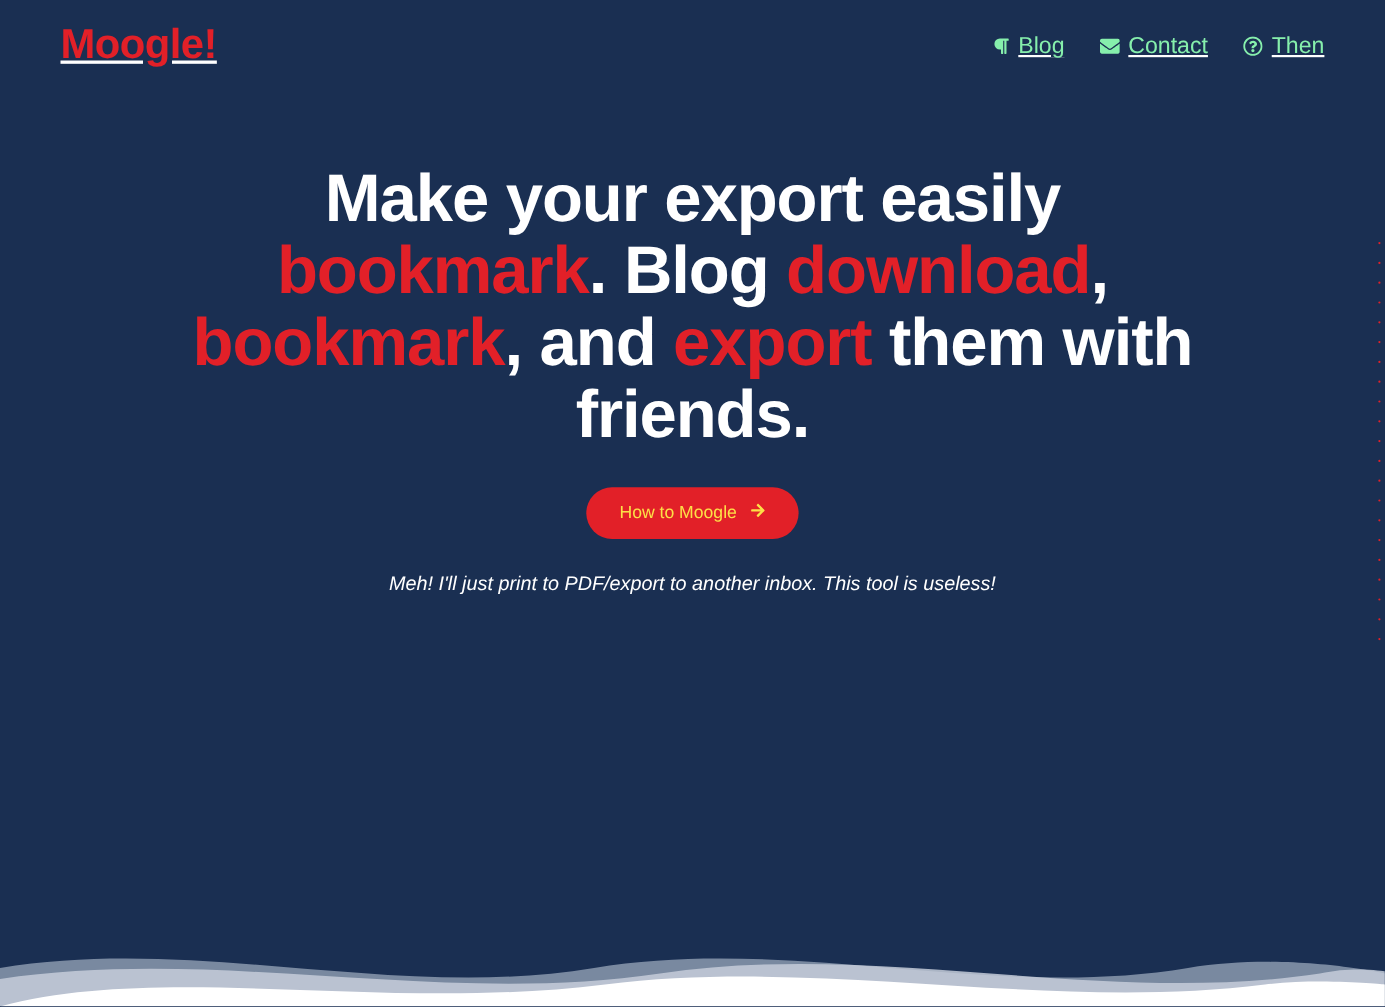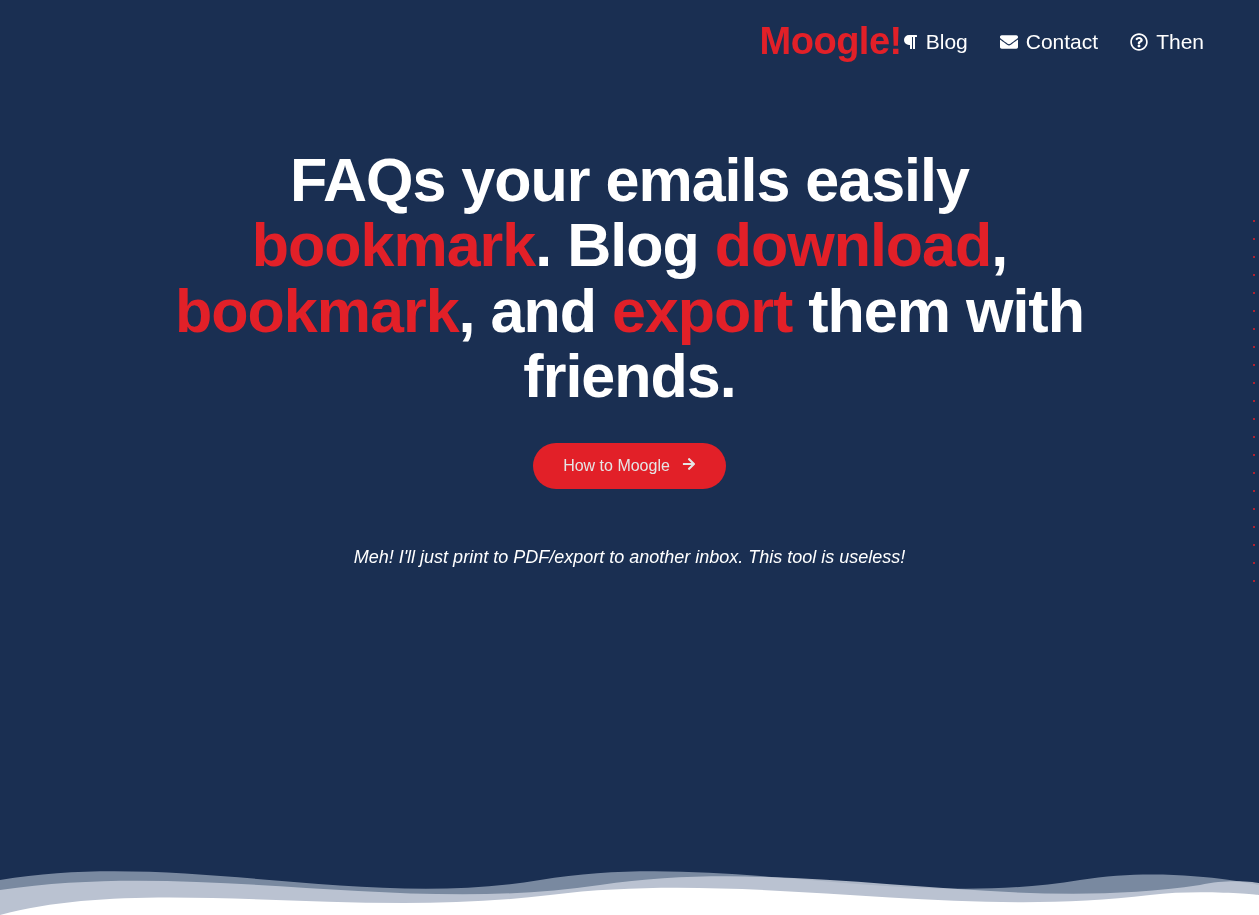--- a/index.html
+++ b/index.html
@@ -11,41 +11,42 @@
       font-family: 'Segoe UI', -apple-system, BlinkMacSystemFont, sans-serif;
       background-color: #1a2f52;
       color: #ffffff;
       width: 1259px;
       height: 915px;
       overflow: hidden;
       position: relative;
     }
     .header {
       display: flex;
-      justify-content: flex-end;
+      justify-content: space-between;
       align-items: center;
       padding: 20px 55px 0 55px;
+      text-decoration: underline;
     }
     .logo {
       font-size: 38px;
       font-weight: 700;
       color: #e22028;
       letter-spacing: -0.5px;
     }
     .nav {
       display: flex;
       gap: 32px;
       align-items: center;
     }
     .nav-item {
       display: flex;
       align-items: center;
       gap: 8px;
       font-size: 21px;
-      color: #ffffff;
+      color: #86efac;
       cursor: pointer;
     }
     .nav-icon {
       display: inline-flex;
       align-items: center;
       justify-content: center;
     }
     .hero {
       text-align: center;
       padding: 85px 40px 0;
@@ -62,38 +63,38 @@
       margin-bottom: 18px;
     }
     .highlight {
       color: #e22028;
     }
     .cta-button {
       display: inline-flex;
       align-items: center;
       gap: 12px;
       background-color: #e22028;
-      color: #e5e5e5;
+      color: #fde047;
       padding: 14px 30px;
       border-radius: 50px;
       font-size: 16px;
       font-weight: 500;
       cursor: pointer;
       border: none;
       margin-top: 16px;
     }
     .sample-link {
       display: block;
       margin-top: 28px;
       font-size: 19px;
       color: #ffffff;
       cursor: pointer;
     }
     .quote {
-      margin-top: 58px;
+      margin-top: 30px;
       font-size: 18px;
       font-style: italic;
       color: #ffffff;
     }
     .dots-pattern {
       position: absolute;
       right: 4px;
       top: 220px;
       display: flex;
       flex-direction: column;
@@ -150,21 +151,21 @@
             <path d="M256 8C119.043 8 8 119.083 8 256c0 136.997 111.043 248 248 248s248-111.003 248-248C504 119.083 392.957 8 256 8zm0 448c-110.532 0-200-89.431-200-200 0-110.495 89.472-200 200-200 110.491 0 200 89.471 200 200 0 110.53-89.431 200-200 200zm107.244-255.2c0 67.052-72.421 68.084-72.421 92.863V300c0 6.627-5.373 12-12 12h-45.647c-6.627 0-12-5.373-12-12v-8.659c0-35.745 27.1-50.034 47.579-61.516 17.561-9.845 28.324-16.541 28.324-29.579 0-17.246-21.999-28.693-39.784-28.693-23.189 0-33.894 10.977-48.942 29.969-4.057 5.12-11.46 6.071-16.666 2.124l-27.824-21.098c-5.107-3.872-6.251-11.066-2.644-16.363C184.846 131.491 214.94 112 261.794 112c49.071 0 101.45 38.304 101.45 88.8zM298 368c0 23.159-18.841 42-42 42s-42-18.841-42-42 18.841-42 42-42 42 18.841 42 42z"></path>
           </svg>
       </span>
       <span>Then</span>
     </div>
   </nav>
 </header>
 
 <section class="hero">
   <h1 class="hero-block">
-    <span>FAQs your emails easily </span><span class="highlight">bookmark</span><span>. Blog </span><span class="highlight">download</span><span>, </span><span class="highlight">bookmark</span><span>, and </span><span class="highlight">export</span><span> them with friends.</span>
+    <span>Make your export easily </span><span class="highlight">bookmark</span><span>. Blog </span><span class="highlight">download</span><span>, </span><span class="highlight">bookmark</span><span>, and </span><span class="highlight">export</span><span> them with friends.</span>
   </h1>
   <button class="cta-button">
     <span>How to Moogle</span>
     <span>
       <svg width="14" height="14" viewBox="0 0 448 512" fill="currentColor">
           <path d="M190.5 66.9l22.2-22.2c9.4-9.4 24.6-9.4 33.9 0L441 239c9.4 9.4 9.4 24.6 0 33.9L246.6 467.3c-9.4 9.4-24.6 9.4-33.9 0l-22.2-22.2c-9.5-9.5-9.3-25 .4-34.3L311.4 296H24c-13.3 0-24-10.7-24-24v-32c0-13.3 10.7-24 24-24h287.4L190.9 101.2c-9.8-9.3-10-24.8-.4-34.3z"></path>
         </svg>
     </span>
   </button>
   <div class="quote">Meh! I'll just print to PDF/export to another inbox. This tool is useless!</div>

